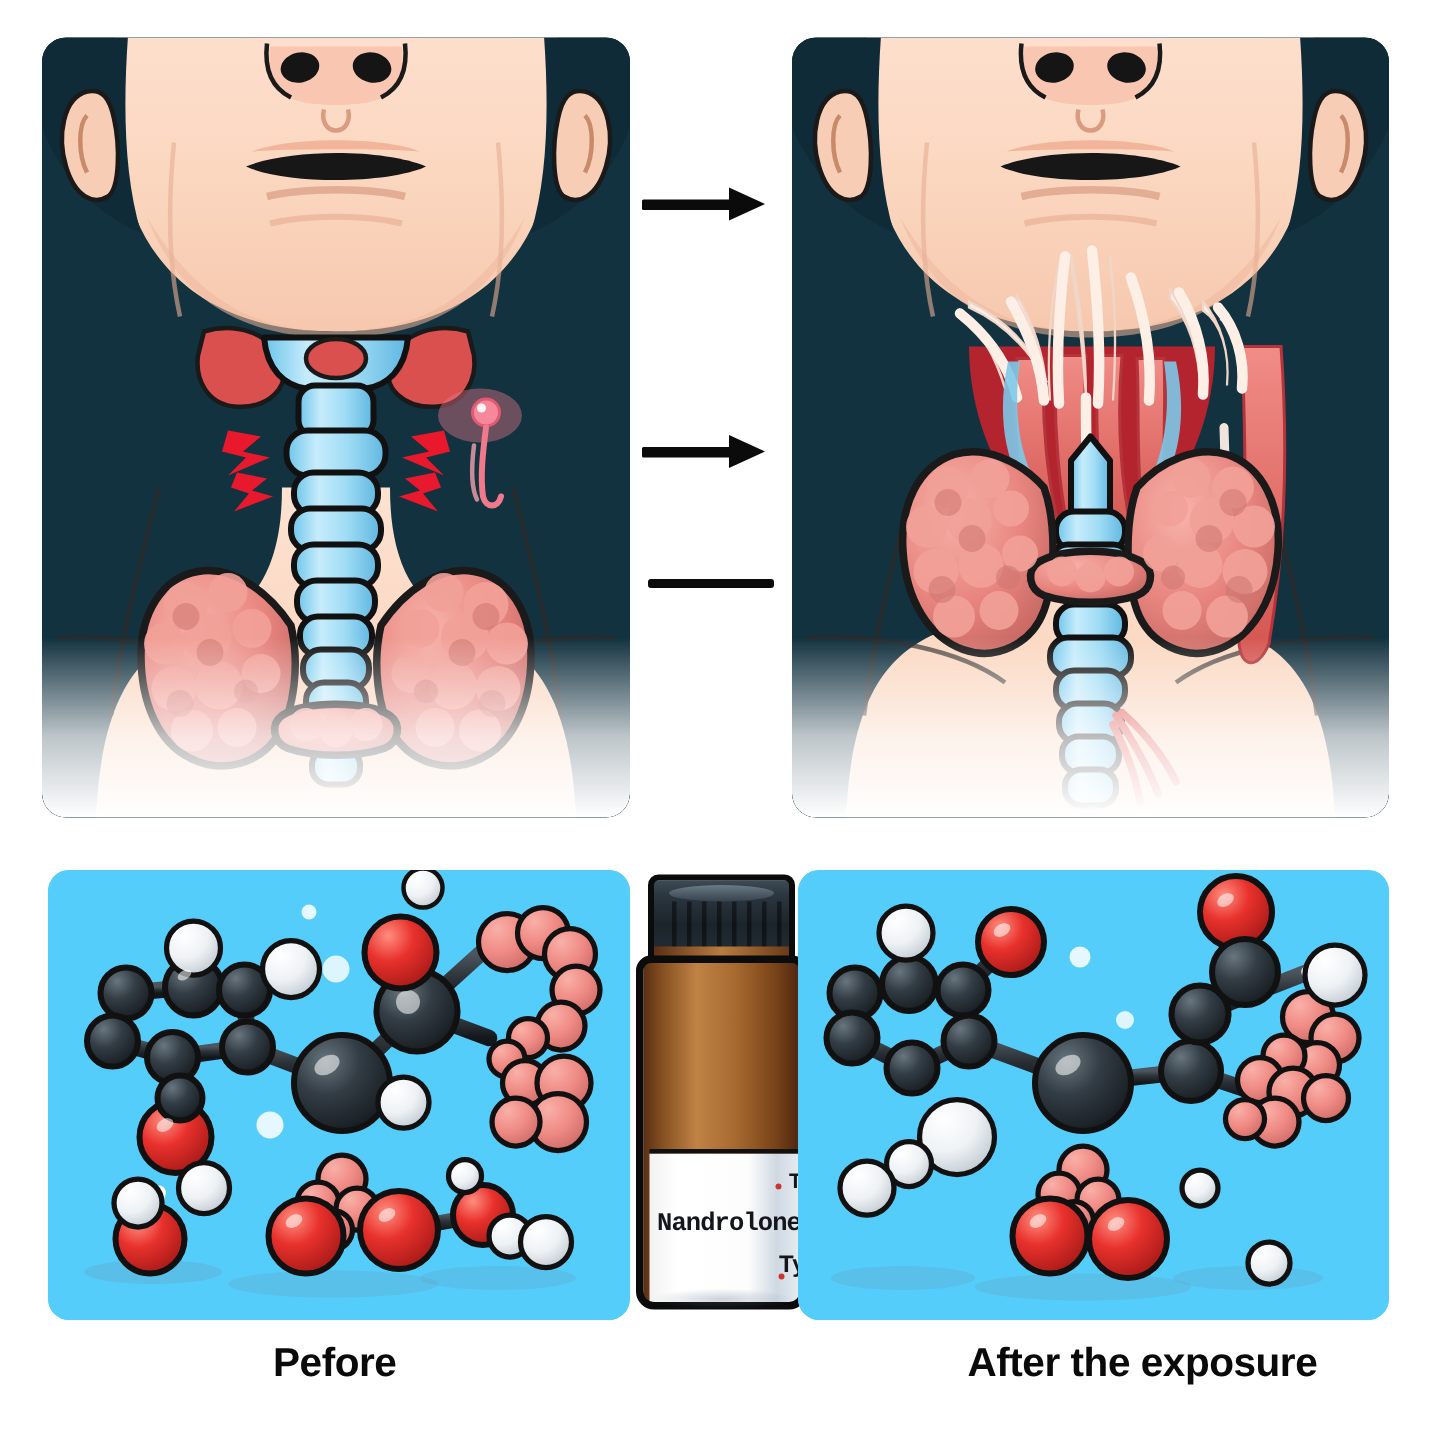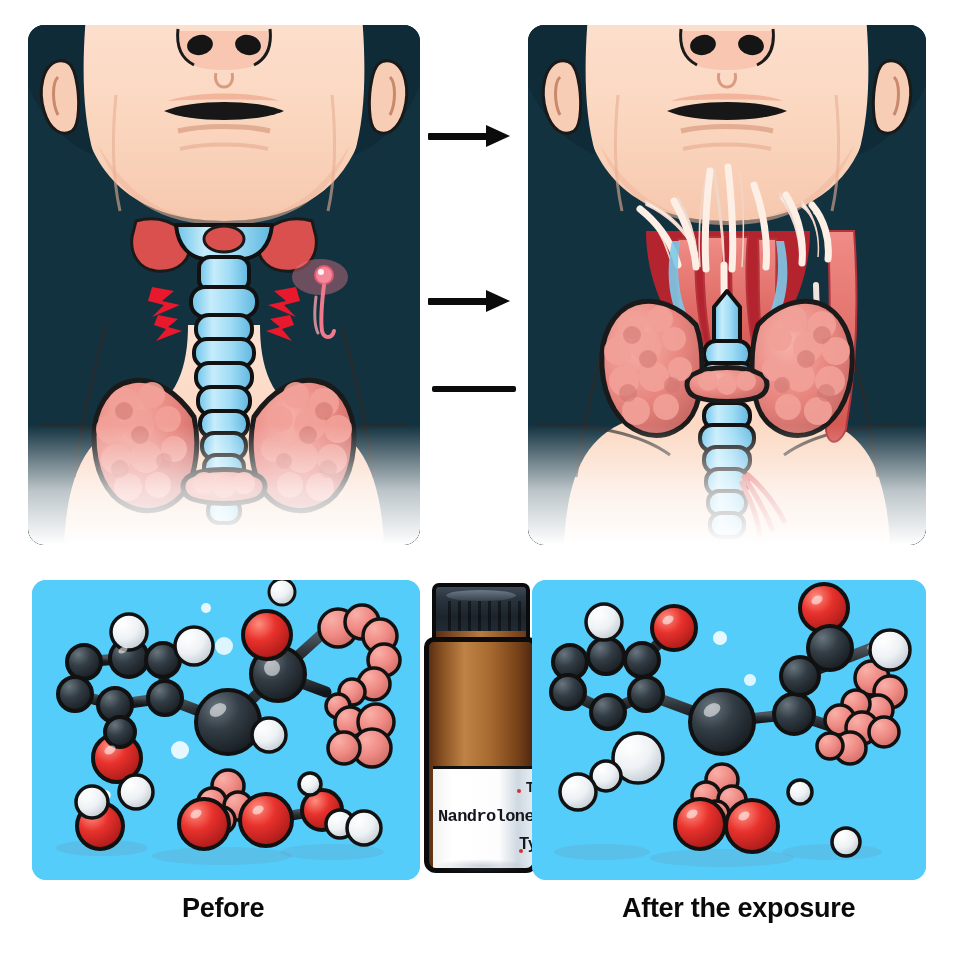--- a/index.html
+++ b/index.html
@@ -840,15 +840,15 @@
         <ellipse cx="180" cy="130" rx="9" ry="6" transform="rotate(-30 180 130)"></ellipse>
         <ellipse cx="136" cy="40" rx="6" ry="4" transform="rotate(-30 136 40)"></ellipse>
         <ellipse cx="285" cy="20" rx="6" ry="4" transform="rotate(-30 285 20)"></ellipse>
         <ellipse cx="160" cy="234" rx="6" ry="4" transform="rotate(-30 160 234)"></ellipse>
         <ellipse cx="212" cy="236" rx="6" ry="4" transform="rotate(-30 212 236)"></ellipse>
       </g>
     </svg>
   </div>
 
   <div class="caption" style="left:182px; top:893px;">Pefore</div>
-  <div class="caption" style="left:622px; top:893px;">After the exposure</div>
+  <div class="caption" style="left:645px; top:893px;">After the exposure</div>
 
 </div>
 
 </body></html>

